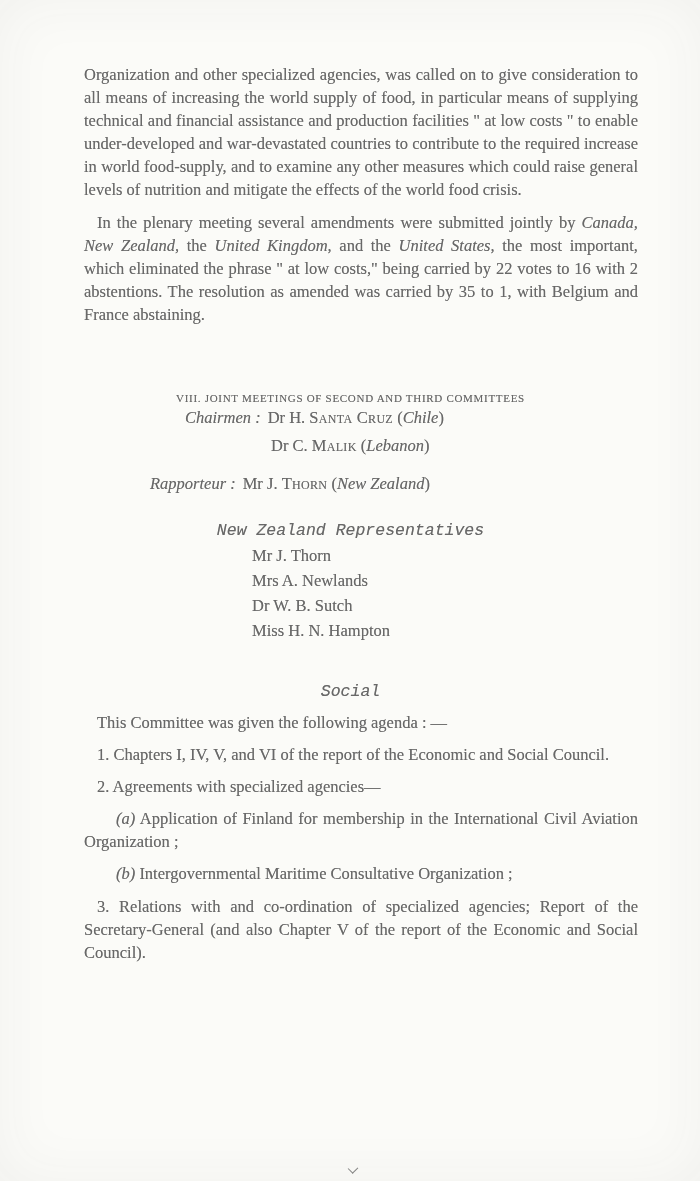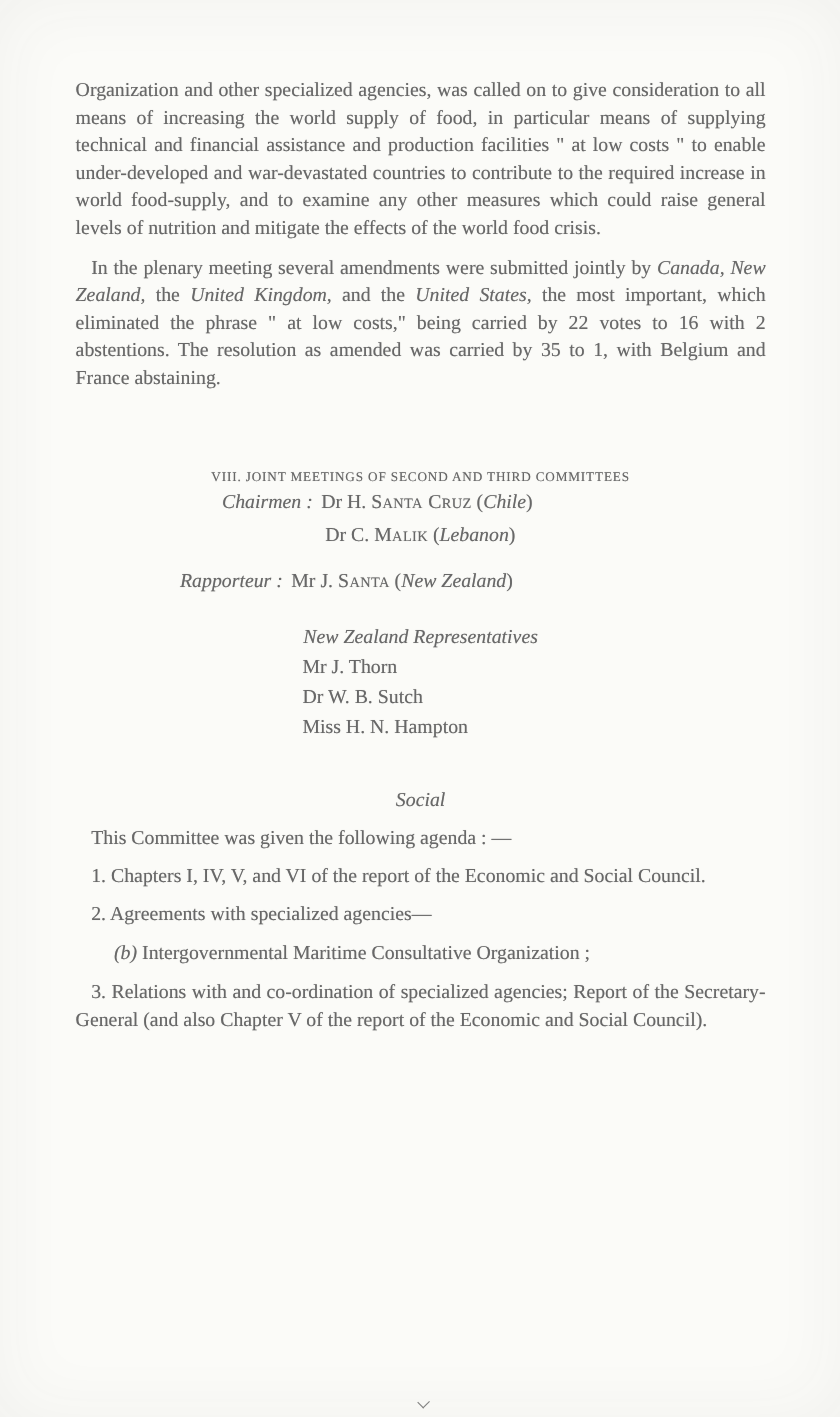--- a/index.html
+++ b/index.html
@@ -19,21 +19,21 @@
     font-family: "Liberation Serif", "DejaVu Serif", serif;
     color: var(--ink);
     box-shadow: inset 0 0 60px rgba(60,60,55,0.05);
   }
   .para, .line, .name, .cheading {
     font-size: 16.5px;
     line-height: 23px;
     margin: 0;
     text-shadow: 0 0 0.6px rgba(104,104,104,0.55);
   }
-  .para { text-align: justify; }
+  .para { text-align: justify; margin-left: 21px; }
   .it { font-style: italic; }
   .sc { font-variant: small-caps; letter-spacing: 0.3px; }
   .p2 { margin-top: 10px; text-indent: 13px; }
 
   .heading {
     margin: 66px 0 0 0;
     font-size: 11px;
     font-weight: normal;
     letter-spacing: 0.7px;
     text-align: center;
@@ -41,21 +41,21 @@
     text-shadow: 0 0 0.6px rgba(104,104,104,0.55);
   }
 
   .officers { margin-top: 0; margin-left: 122px; }
   .officers .line { line-height: 28px; }
   .officers .line2 { margin-left: 86px; font-family: Liberation Serif, serif; }
   .lbl { margin-right: 7px; }
 
   .rapporteur { margin-top: 12px; margin-left: 87px; line-height: 24px; }
 
-  .cheading { text-align: center; }
+  .cheading { text-align: center; font-family: Liberation Mono, monospace; }
   .reps-heading { margin-top: 23px; }
   .reps-list { margin-top: 1px; margin-left: 189px; }
   .reps-list .name { line-height: 25px; }
 
   .agenda-heading { margin-top: 37px; }
   .intro { margin-top: 8px; text-indent: 13px; }
   .item  { margin-top: 9px;  text-indent: 13px; }
   .subitem { margin-top: 9px; text-indent: 32px; }
   .item3 { margin-top: 10px; text-indent: 13px; }
 
@@ -82,38 +82,40 @@
 
   <p class="para p2"><span>In the plenary meeting several amendments were submitted jointly by </span><span class="it">Canada, New Zealand,</span><span> the </span><span class="it">United Kingdom,</span><span> and the </span><span class="it">United States,</span><span> the most important, which eliminated the phrase " at low costs," being carried by 22 votes to 16 with 2 abstentions. The resolution as amended was carried by 35 to 1, with Belgium and France abstaining.</span></p>
 
   <h2 class="heading">VIII. JOINT MEETINGS OF SECOND AND THIRD COMMITTEES</h2>
 
   <div class="officers">
     <div class="line"><span class="it lbl">Chairmen :</span><span>Dr H. </span><span class="sc">Santa Cruz</span><span> (</span><span class="it">Chile</span><span>)</span></div>
     <div class="line line2"><span>Dr C. </span><span class="sc">Malik</span><span> (</span><span class="it">Lebanon</span><span>)</span></div>
   </div>
 
-  <div class="line rapporteur"><span class="it lbl">Rapporteur :</span><span>Mr J. </span><span class="sc">Santa</span><span> (</span><span class="it">New Zealand</span><span>)</span></div>
+  <div class="line rapporteur"><span class="it lbl">Rapporteur :</span><span>Mr J. </span><span class="sc">Thorn</span><span> (</span><span class="it">New Zealand</span><span>)</span></div>
 
   <div class="cheading reps-heading it">New Zealand Representatives</div>
 
   <div class="reps-list">
     <div class="name">Mr J. Thorn</div>
+    <div class="name">Mrs A. Newlands</div>
     <div class="name">Dr W. B. Sutch</div>
     <div class="name">Miss H. N. Hampton</div>
   </div>
 
   <div class="cheading agenda-heading it">Social</div>
 
   <p class="para intro">This Committee was given the following agenda : —</p>
 
   <p class="para item">1. Chapters I, IV, V, and VI of the report of the Economic and Social Council.</p>
 
   <p class="para item">2. Agreements with specialized agencies—</p>
 
+  <p class="para subitem"><span class="it">(a)</span><span> Application of Finland for membership in the International Civil Aviation Organization ;</span></p>
 
   <p class="para subitem"><span class="it">(b)</span><span> Intergovernmental Maritime Consultative Organization ;</span></p>
 
 
   <p class="para item3">3. Relations with and co-ordination of specialized agencies; Report of the Secretary-General (and also Chapter V of the report of the Economic and Social Council).</p>
 
 
   <div class="artifact"></div>
 
 </div>

